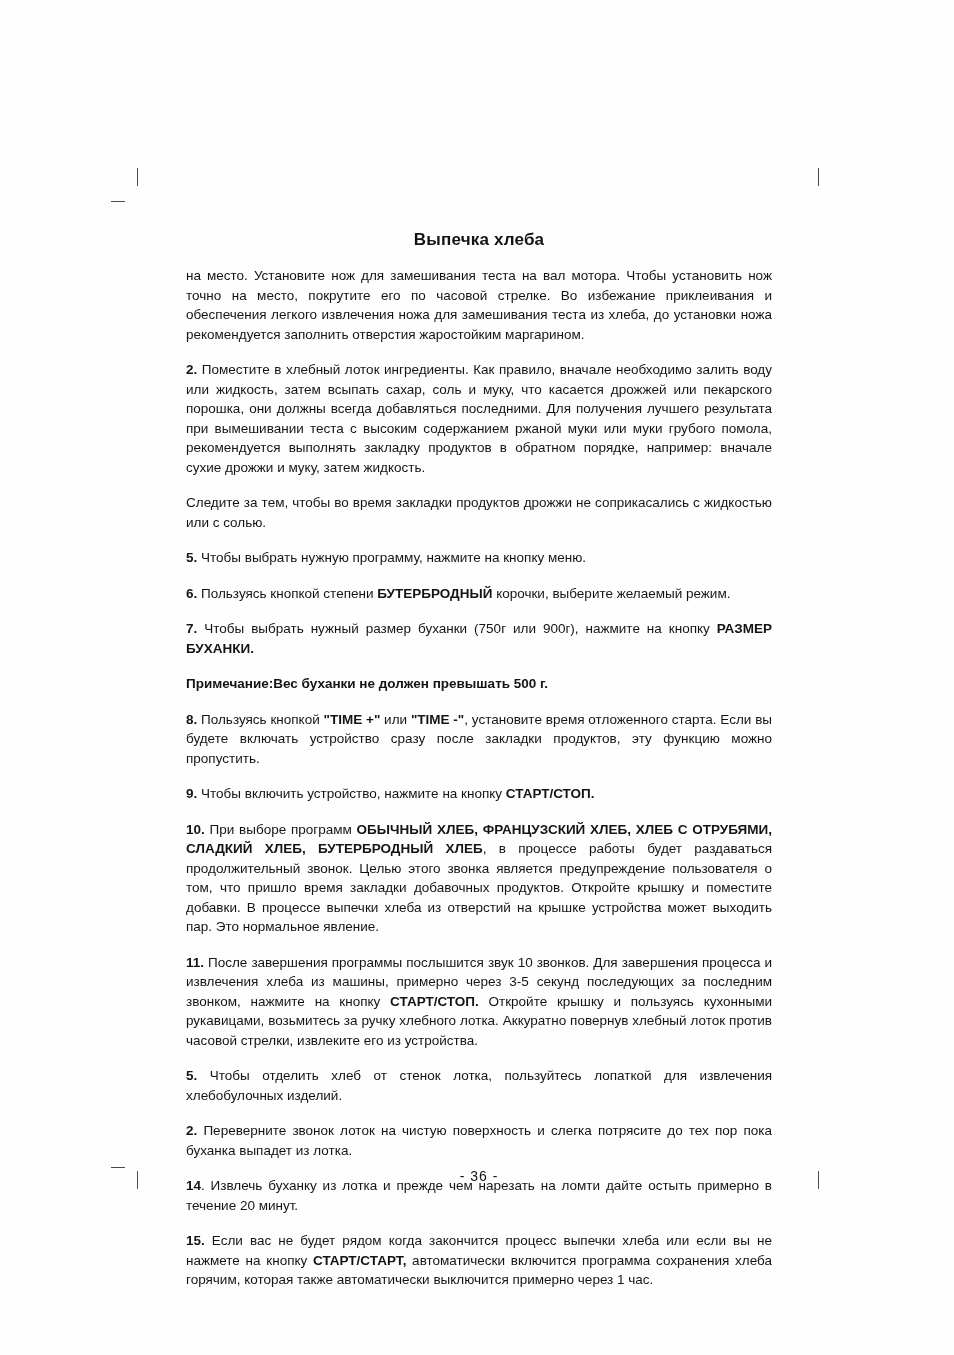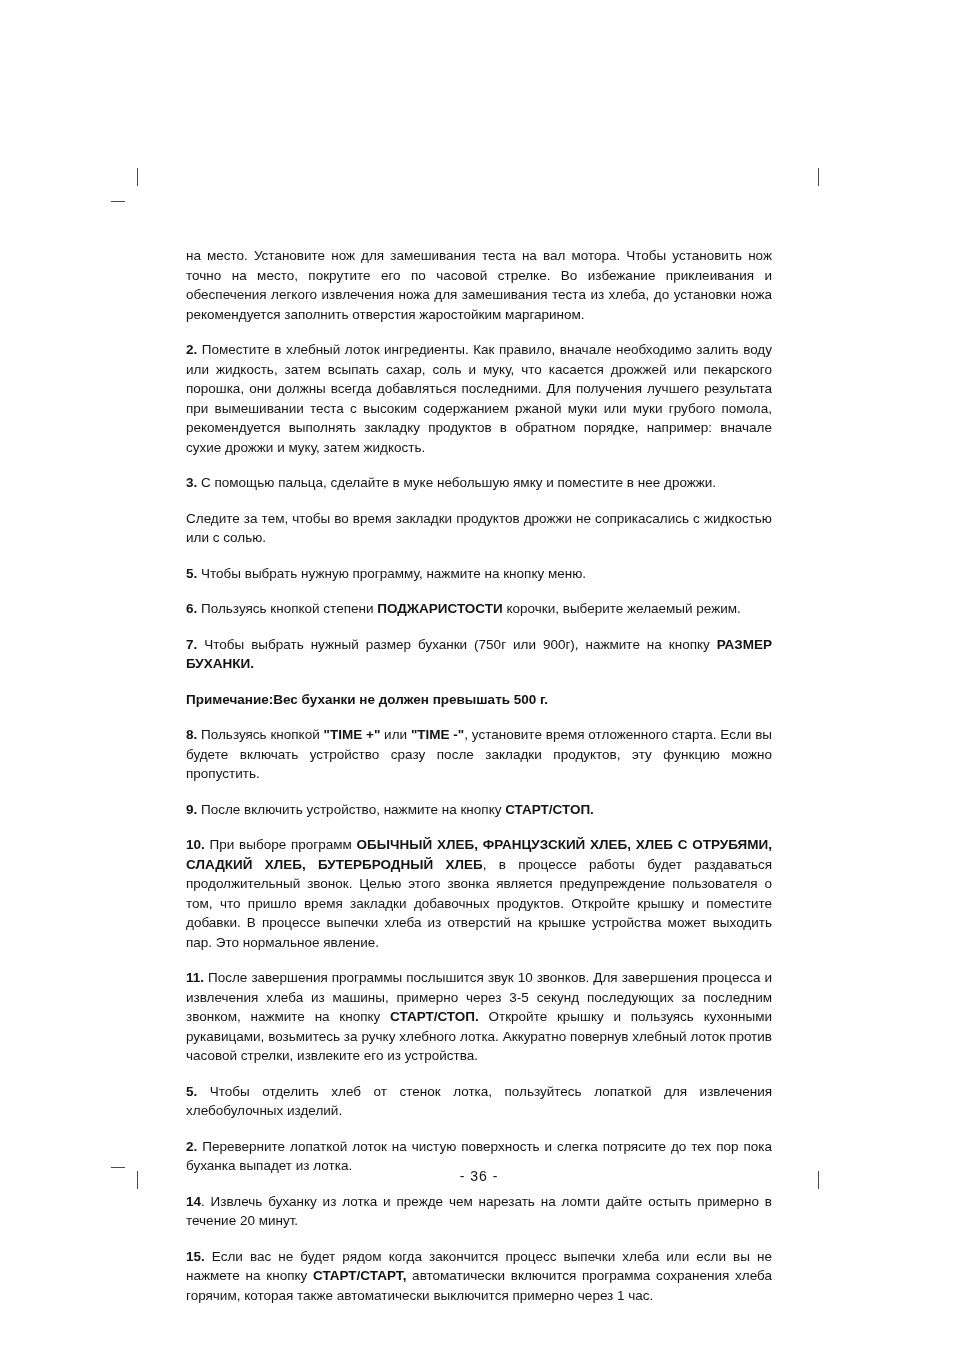--- a/index.html
+++ b/index.html
@@ -60,35 +60,35 @@
 <div class="page">
 
   <div class="crop v" style="left:137px; top:168px;"></div>
   <div class="crop h" style="left:111px; top:201px;"></div>
   <div class="crop v" style="left:818px; top:168px;"></div>
   <div class="crop h" style="left:111px; top:1167px;"></div>
   <div class="crop v" style="left:137px; top:1171px;"></div>
   <div class="crop v" style="left:818px; top:1171px;"></div>
 
   <div class="content">
+    <h1 class="title">Выпечка хлеба</h1>
     <div class="body-text">
         <p class="para"><span>на место. Установите нож для замешивания теста на вал мотора. Чтобы установить нож точно на место, покрутите его по часовой стрелке. Во избежание приклеивания и обеспечения легкого извлечения ножа для замешивания теста из хлеба, до установки ножа рекомендуется заполнить отверстия жаростойким маргарином.</span></p>
         <p class="para"><span class="bold">2.</span><span> Поместите в хлебный лоток ингредиенты. Как правило, вначале необходимо залить воду или жидкость, затем всыпать сахар, соль и муку, что касается дрожжей или пекарского порошка, они должны всегда добавляться последними. Для получения лучшего результата при вымешивании теста с высоким содержанием ржаной муки или муки грубого помола, рекомендуется выполнять закладку продуктов в обратном порядке, например: вначале сухие дрожжи и муку, затем жидкость.</span></p>
-        <p class="para"><span class="bold">3.</span><span> С помощью пальца, сделайте в муке небольшую ямку и поместите в нее дрожжи.</span></p>
         <p class="para"><span>Следите за тем, чтобы во время закладки продуктов дрожжи не соприкасались с жидкостью или с солью.</span></p>
         <p class="para"><span class="bold">5.</span><span> Чтобы выбрать нужную программу, нажмите на кнопку меню.</span></p>
-        <p class="para"><span class="bold">6.</span><span> Пользуясь кнопкой степени </span><span class="bold">ПОДЖАРИСТОСТИ</span><span> корочки, выберите желаемый режим.</span></p>
+        <p class="para"><span class="bold">6.</span><span> Пользуясь кнопкой степени </span><span class="bold">БУТЕРБРОДНЫЙ</span><span> корочки, выберите желаемый режим.</span></p>
         <p class="para"><span class="bold">7.</span><span> Чтобы выбрать нужный размер буханки (750г или 900г), нажмите на кнопку </span><span class="bold">РАЗМЕР БУХАНКИ.</span></p>
         <p class="para"><span class="bold">Примечание:Вес буханки не должен превышать 500 г.</span></p>
         <p class="para"><span class="bold">8.</span><span> Пользуясь кнопкой </span><span class="bold">"TIME +"</span><span> или </span><span class="bold">"TIME -"</span><span>, установите время отложенного старта. Если вы будете включать устройство сразу после закладки продуктов, эту функцию можно пропустить.</span></p>
-        <p class="para"><span class="bold">9.</span><span> После включить устройство, нажмите на кнопку </span><span class="bold">СТАРТ/СТОП.</span></p>
+        <p class="para"><span class="bold">9.</span><span> Чтобы включить устройство, нажмите на кнопку </span><span class="bold">СТАРТ/СТОП.</span></p>
         <p class="para"><span class="bold">10.</span><span> При выборе программ </span><span class="bold">ОБЫЧНЫЙ ХЛЕБ, ФРАНЦУЗСКИЙ ХЛЕБ, ХЛЕБ С ОТРУБЯМИ, СЛАДКИЙ ХЛЕБ, БУТЕРБРОДНЫЙ ХЛЕБ</span><span>, в процессе работы будет раздаваться продолжительный звонок. Целью этого звонка является предупреждение пользователя о том, что пришло время закладки добавочных продуктов. Откройте крышку и поместите добавки. В процессе выпечки хлеба из отверстий на крышке устройства может выходить пар. Это нормальное явление.</span></p>
         <p class="para"><span class="bold">11.</span><span> После завершения программы послышится звук 10 звонков. Для завершения процесса и извлечения хлеба из машины, примерно через 3-5 секунд последующих за последним звонком, нажмите на кнопку </span><span class="bold">СТАРТ/СТОП.</span><span> Откройте крышку и пользуясь кухонными рукавицами, возьмитесь за ручку хлебного лотка. Аккуратно повернув хлебный лоток против часовой стрелки, извлеките его из устройства.</span></p>
         <p class="para"><span class="bold">5.</span><span> Чтобы отделить хлеб от стенок лотка, пользуйтесь лопаткой для извлечения хлебобулочных изделий.</span></p>
-        <p class="para"><span class="bold">2.</span><span> Переверните лопаткой лоток на чистую поверхность и слегка потрясите до тех пор пока буханка выпадет из лотка.</span></p>
+        <p class="para"><span class="bold">2.</span><span> Переверните звонок лоток на чистую поверхность и слегка потрясите до тех пор пока буханка выпадет из лотка.</span></p>
         <p class="para"><span class="bold">14</span><span>. Извлечь буханку из лотка и прежде чем нарезать на ломти дайте остыть примерно в течение 20 минут.</span></p>
         <p class="para"><span class="bold">15.</span><span> Если вас не будет рядом когда закончится процесс выпечки хлеба или если вы не нажмете на кнопку </span><span class="bold">СТАРТ/СТАРТ,</span><span> автоматически включится программа сохранения хлеба горячим, которая также автоматически выключится примерно через 1 час.</span></p>
       </div>
   </div>
 
   <div class="page-number">- 36 -</div>
 
 </div>
 
 </body></html>

